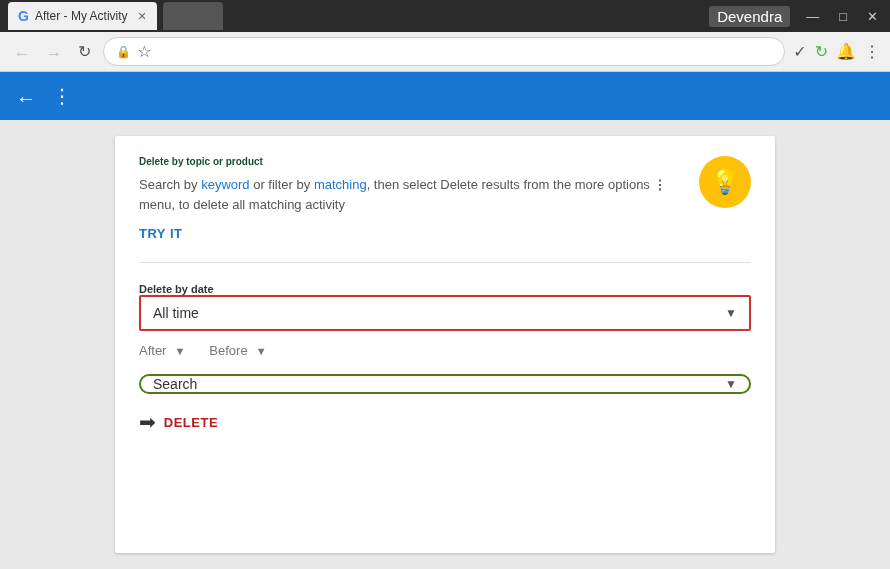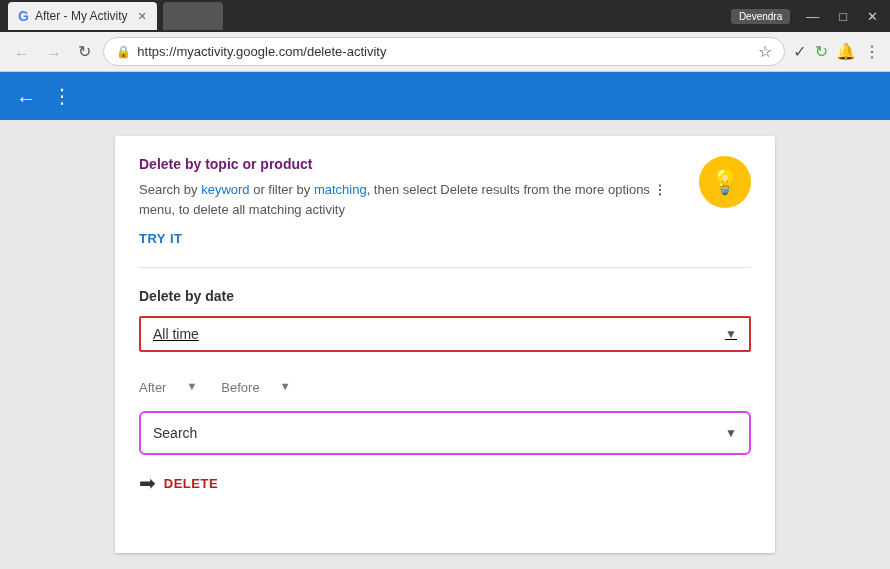--- a/index.html
+++ b/index.html
@@ -13,21 +13,21 @@
     .title-bar-left { display: flex; align-items: center; gap: 6px; }
     .tab {
       display: flex; align-items: center; background: #f0f0f0; border-radius: 4px 4px 0 0;
       padding: 4px 10px; font-size: 12px; color: #333; gap: 6px; height: 28px;
     }
     .tab-close { cursor: pointer; color: #666; font-size: 11px; margin-left: 4px; }
     .tab-inactive { background: #555; border-radius: 4px 4px 0 0; width: 60px; height: 28px; }
     .title-bar-right { display: flex; align-items: center; gap: 12px; }
     .win-btn { color: #ccc; font-size: 13px; cursor: pointer; padding: 2px 4px; }
     .user-badge {
-      background: #555; color: #fff; padding: 2px 8px; border-radius: 3px; font-size: 10px;
+      background: #555; color: #fff; padding: 2px 8px; border-radius: 3px; font-size: 15px;
     }
 
     
     .address-bar {
       display: flex; align-items: center; background: #f0f0f0; height: 40px;
       padding: 0 10px; gap: 8px; border-bottom: 1px solid #ccc;
     }
     .nav-btn { color: #555; font-size: 16px; cursor: pointer; padding: 2px 4px; }
     .nav-btn.disabled { color: #bbb; cursor: default; }
     .url-box {
@@ -56,50 +56,50 @@
     }
     .card {
       background: #fff; width: 660px; border-radius: 2px;
       box-shadow: 0 1px 3px rgba(0,0,0,0.2); padding: 20px 24px;
     }
 
     
     .section-topic { border-bottom: 1px solid #e0e0e0; padding-bottom: 20px; margin-bottom: 20px; }
     .section-row { display: flex; align-items: flex-start; justify-content: space-between; }
     .section-content { flex: 1; }
-    .section-title { font-size: 14px; font-weight: 700; color: #701a75; margin-bottom: 8px; }
+    .section-title { font-size: 10px; font-weight: 700; color: #14532d; margin-bottom: 8px; }
     .section-desc { font-size: 13px; color: #555; line-height: 1.5; }
     .section-desc .keyword { color: #1976d2; }
     .section-desc .menu-dots { color: #555; font-weight: bold; }
     .try-it-btn {
       color: #1976d2; font-size: 13px; font-weight: 700; cursor: pointer;
       margin-top: 12px; display: inline-block; letter-spacing: 0.5px; text-align: center;
     }
     .lightbulb-icon {
       width: 52px; height: 52px; background: #ffc107; border-radius: 50%;
       display: flex; align-items: center; justify-content: center;
       font-size: 24px; color: #fff; flex-shrink: 0; margin-left: 16px;
     }
 
     
     .section-date { }
-    .date-title { font-size: 14px; font-weight: 700; color: #333; margin-bottom: 12px; }
+    .date-title { font-size: 11px; font-weight: 700; color: #333; }
     .dropdown-select {
       border: 2px solid #d32f2f; border-radius: 2px; padding: 8px 12px;
       font-size: 14px; color: #333; background: #fff; display: flex;
       align-items: center; justify-content: space-between; min-width: 160px; cursor: pointer;
     }
     .dropdown-arrow { color: #555; font-size: 12px; margin-left: 8px; }
     .date-range-row { display: flex; align-items: center; gap: 24px; margin-bottom: 16px; }
     .date-range-item {
-      display: flex; align-items: flex-start; gap: 20px; font-size: 13px; color: #777; cursor: pointer;
+      display: flex; align-items: center; gap: 8px; font-size: 13px; color: #777; cursor: pointer;
     }
     .date-range-arrow { font-size: 11px; color: #777; }
     .product-dropdown {
-      border: 2px solid #d946ef; border-radius: 6px; padding: 12px 12px;
+      border: 2px solid #4d7c0f; border-radius: 12px; padding: 0 12px;
       font-size: 14px; color: #333; background: #fff; display: flex;
       align-items: center; justify-content: space-between; min-width: 160px; cursor: pointer;
       margin-bottom: 16px;
     }
     .delete-row { display: flex; align-items: center; gap: 8px; }
     .arrow-icon { font-size: 20px; color: #333; }
     .delete-btn {
       color: #b91c1c; font-size: 13px; font-weight: 700; letter-spacing: 0.5px; cursor: pointer;
     }
 
@@ -125,21 +125,20 @@
     <span class="win-btn">✕</span>
   </div>
 </div>
 
 <div class="address-bar">
   <span class="nav-btn disabled">←</span>
   <span class="nav-btn disabled">→</span>
   <span class="nav-btn">↻</span>
   <div class="url-box">
     <span class="lock-icon">🔒</span>
-    <span class="url-text">https://myactivity.google.com/delete-activity</span>
     <span class="addr-icon">☆</span>
   </div>
   <div class="address-bar-icons">
     <span class="addr-icon">✓</span>
     <span class="addr-icon" style="color:#4caf50;">↻</span>
     <span class="addr-icon" style="color:#d32f2f;">🔔</span>
     <span class="addr-icon">⋮</span>
   </div>
 </div>
 
@@ -163,21 +162,21 @@
         </div>
         <div class="lightbulb-icon">
           <span>💡</span>
         </div>
       </div>
     </div>
 
     <div class="section-date">
       <div class="date-title">Delete by date</div>
 
-      <div style="margin-bottom:28px;text-decoration:underline;">
+      <div style="margin-bottom:12px;">
         <div class="dropdown-select">
           <span>All time</span>
           <span class="dropdown-arrow">▼</span>
         </div>
       </div>
 
       <div class="date-range-row">
         <div class="date-range-item">
           <span>After</span>
           <span class="date-range-arrow">▼</span>

